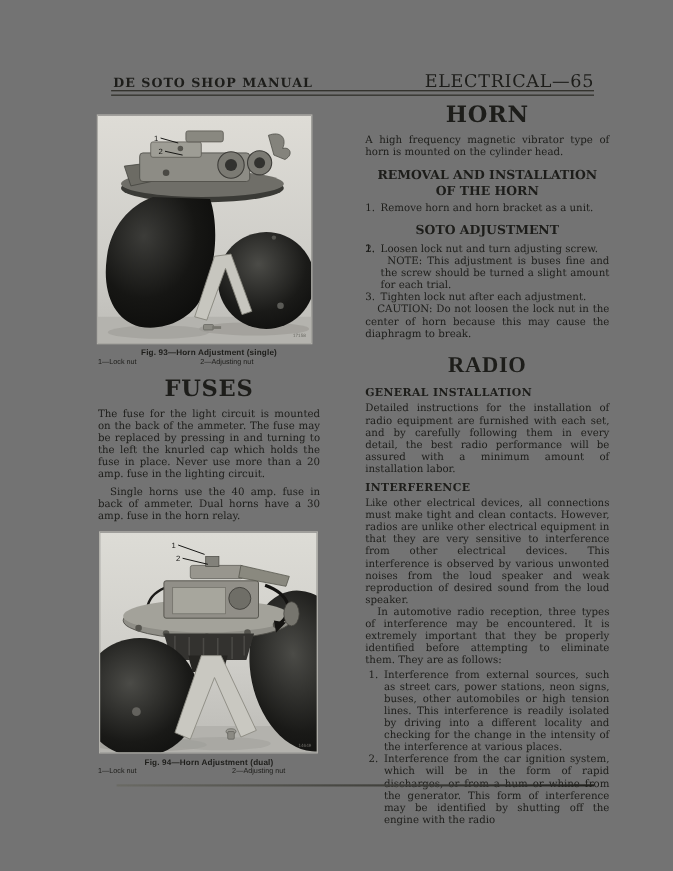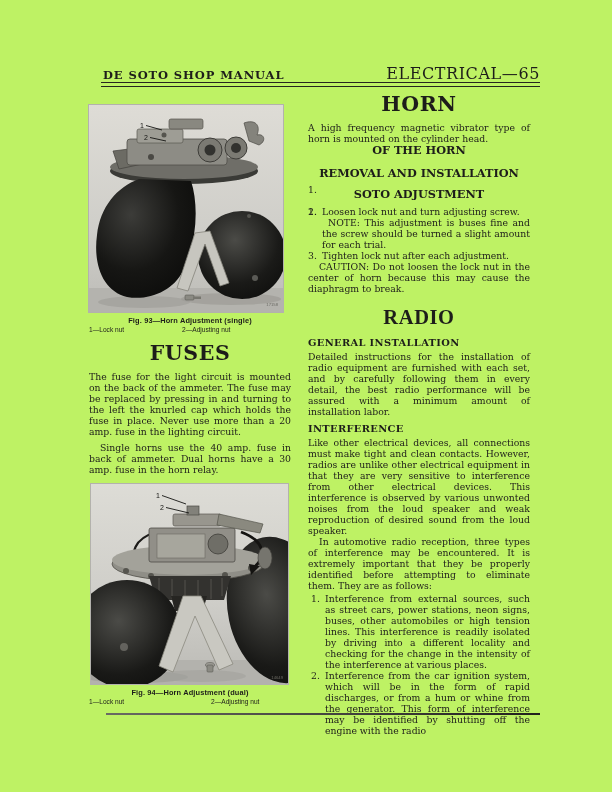--- a/index.html
+++ b/index.html
@@ -1,32 +1,32 @@
 <!DOCTYPE html>
 <html><head>
 <meta charset="utf-8">
 <style>
   html,body{margin:0;padding:0;background:#e8e7e3;}
   .page{
-    position:relative;width:612px;height:792px;background:#bef264;
+    position:relative;width:612px;height:792px;background:#737373;
     font-family:"DejaVu Serif","Liberation Serif",serif;color:#1d1d1a;
     overflow:hidden;margin:0 auto;
   }
   
   .header{position:absolute;left:103px;top:64px;width:437px;display:flex;justify-content:space-between;align-items:baseline;}
   .header .hleft{font-weight:bold;font-size:11.5px;letter-spacing:0.9px;}
   .header .hright{font-size:16px;letter-spacing:0.6px;}
   .rule-double{position:absolute;left:101px;top:82px;width:439px;height:3px;
     border-top:1.8px solid #26251f;border-bottom:0.9px solid #26251f;}
   .rule-bottom{position:absolute;left:106px;top:713px;width:434px;height:1.6px;
     background:linear-gradient(to right,#6a6a64,#21211d);}
   
   .col{position:absolute;font-size:9.3px;line-height:11px;text-align:justify;}
   .col-left{left:89px;top:96px;width:202px;}
-  .col-right{left:308px;top:93px;width:222px;}
+  .col-right{left:332px;top:93px;width:222px;}
   
   .photo{position:relative;line-height:0;}
   .photo svg{display:block;outline:0.5px solid #b3b2ac;}
   .figcap{font-family:"Liberation Sans",sans-serif;font-weight:bold;font-size:7.4px;
     line-height:9px;text-align:center;letter-spacing:0.15px;margin-top:4px;}
   .figleg{position:relative;height:9px;font-family:"Liberation Sans",sans-serif;
     font-size:6.6px;line-height:8px;text-align:left;}
   .figleg .l1{position:absolute;left:0;top:1px;}
   .fig93-leg .l2{position:absolute;left:93px;top:1px;}
   .fig94-leg .l2{position:absolute;left:122px;top:1px;}
@@ -201,24 +201,25 @@
       <span class="l1">1—Lock nut</span>
       <span class="l2">2—Adjusting nut</span>
     </div>
   </div>
 
   <div class="col col-right">
 
     <h2 class="big-title">HORN</h2>
     <p class="mt6">A high frequency magnetic vibrator type of horn is mounted on the cylinder head.</p>
 
+    <h3 class="sub-center mt9">REMOVAL AND INSTALLATION</h3>
     <h3 class="sub-center">OF THE HORN</h3>
-    <h3 class="sub-center mt9">REMOVAL AND INSTALLATION</h3>
     <div class="li mt4">
       <span class="num">1.</span>
+      <span>Remove horn and horn bracket as a unit.</span>
     </div>
 
     <h3 class="sub-center mt8">SOTO ADJUSTMENT</h3>
     <div class="li mt4">
       <span class="num">1.</span>
     </div>
     <div class="li">
       <span class="num">2.</span>
       <span>Loosen lock nut and turn adjusting screw.</span>
       <div class="note">NOTE:  This adjustment is buses fine and the screw should be turned a slight amount for each trial.</div>

